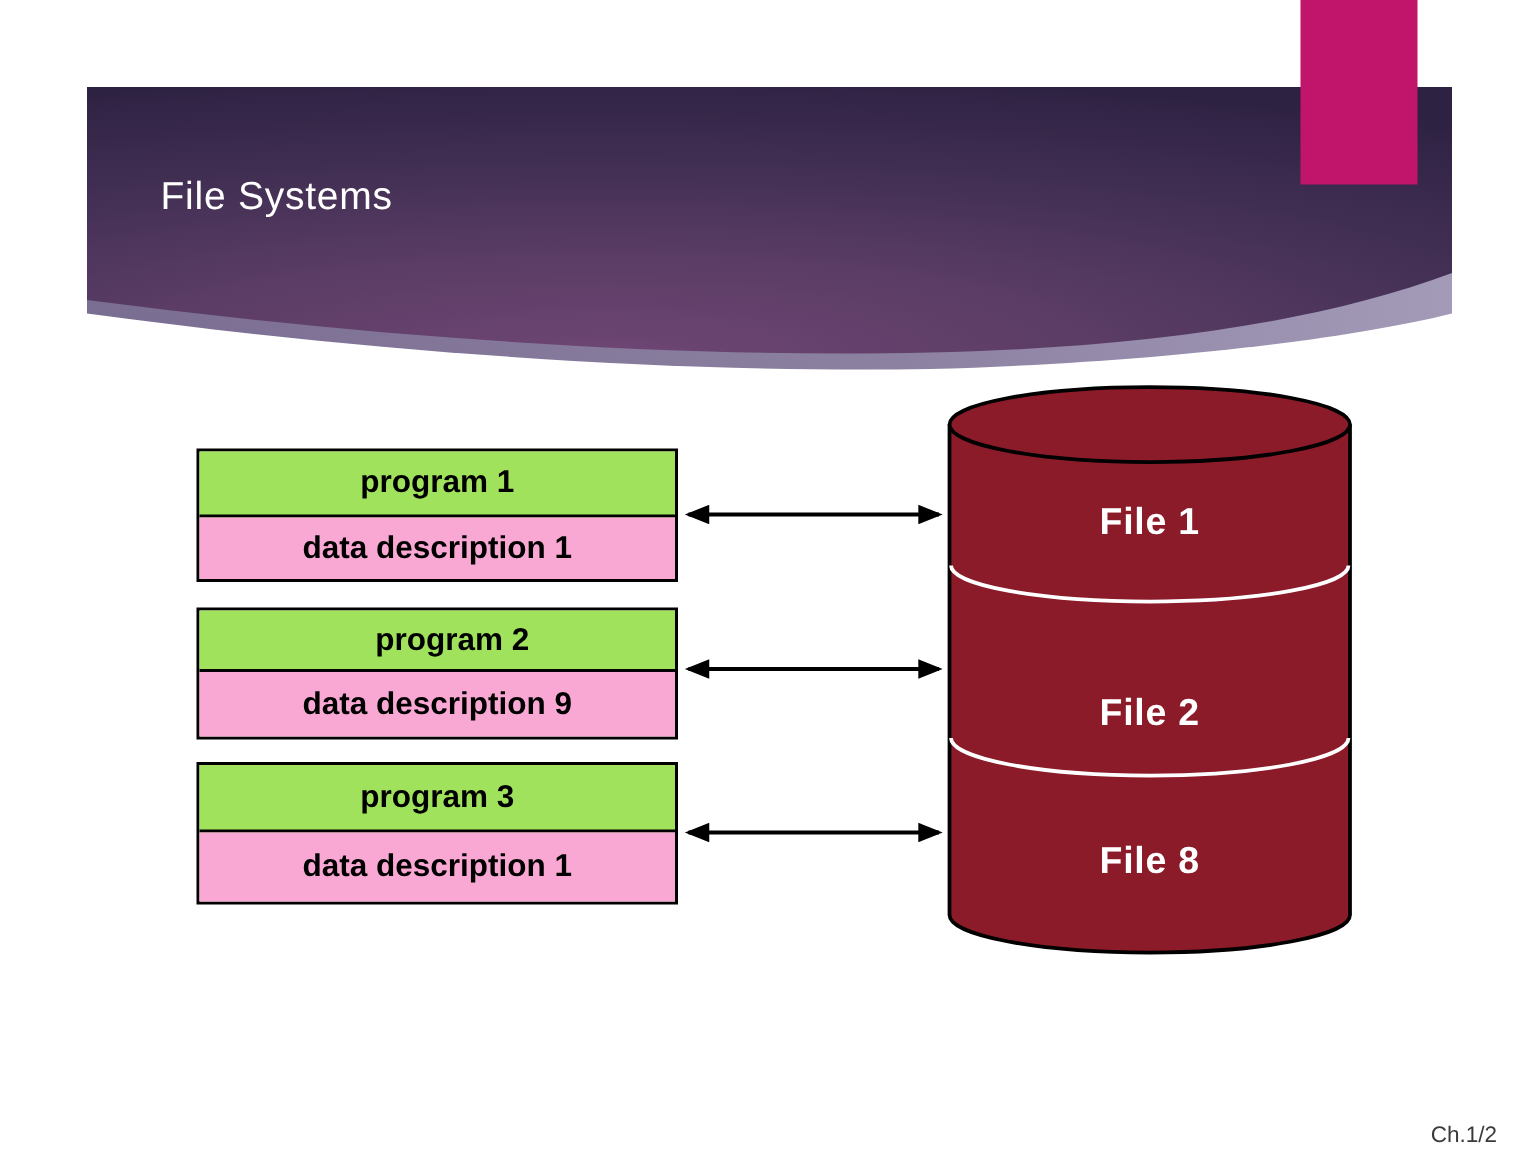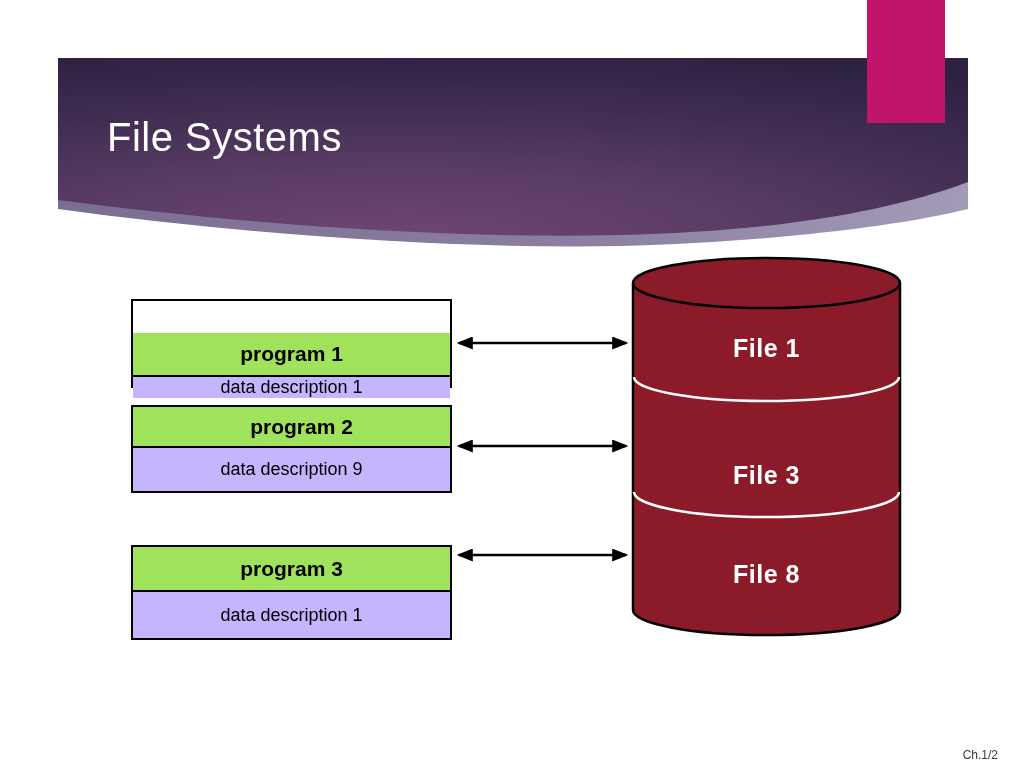--- a/index.html
+++ b/index.html
@@ -14,69 +14,69 @@
     width: 1024px; height: 768px;
     background: #ffffff;
   }
   .layer-svg {
     position: absolute; left: 0; top: 0;
     width: 1024px; height: 768px;
   }
   .slide-title {
     position: absolute;
     left: 107px; top: 117px;
-    font-size: 40px;
+    font-size: 26px;
     font-weight: 400;
     letter-spacing: 0.5px;
     color: #ffffff;
     line-height: 1;
     white-space: nowrap;
   }
   .box-pair {
     position: absolute;
     left: 131px;
     width: 321px;
     box-sizing: border-box;
     border: 2px solid #000000;
     display: flex;
     flex-direction: column;
   }
   .pair-1 { top: 299px; height: 89px; }
   .pair-2 { top: 405px; height: 88px; }
-  .pair-3 { top: 508px; height: 95px; margin-top: 37px; }
+  .pair-3 { top: 508px; height: 95px; }
   .program-box {
     background: #a0e25c;
     border-bottom: 2px solid #000000;
     display: flex; align-items: center; justify-content: center;
     font-weight: bold; font-size: 21px; color: #000000;
     flex: none;
   }
-  .pair-1 .program-box { height: 42px; margin-top: 32px; }
+  .pair-1 .program-box { height: 42px; }
   .pair-2 .program-box { height: 39px; padding-left: 20px; }
   .pair-3 .program-box { height: 43px; }
   .data-box {
-    background: #c4b5fd;
+    background: #f9a8d4;
     flex: 1;
     display: flex; align-items: center; justify-content: center;
-    font-weight: normal; font-size: 18px; color: #000000;
+    font-weight: bold; font-size: 21px; color: #000000;
   }
   .file-label {
     position: absolute;
     left: 633px; width: 267px; height: 28px;
     display: flex; align-items: center; justify-content: center;
     color: #ffffff; font-weight: bold; font-size: 25px;
     letter-spacing: 0.5px;
   }
   .file-label-1 { top: 334px; }
   .file-label-2 { top: 461px; }
   .file-label-3 { top: 560px; }
   .slide-footer {
     position: absolute;
     right: 26px; top: 748px;
-    font-size: 12px;
+    font-size: 15px;
     color: #3a3a3a;
   }
 </style>
 </head>
 <body>
 
 <div class="slide">
 
   <svg class="layer-svg" viewBox="0 0 1024 768" xmlns="http://www.w3.org/2000/svg">
     <defs>
@@ -125,18 +125,18 @@
   <div class="box-pair pair-2">
     <div class="program-box">program 2</div>
     <div class="data-box">data description 9</div>
   </div>
   <div class="box-pair pair-3">
     <div class="program-box">program 3</div>
     <div class="data-box">data description 1</div>
   </div>
 
   <div class="file-label file-label-1">File 1</div>
-  <div class="file-label file-label-2">File 3</div>
+  <div class="file-label file-label-2">File 2</div>
   <div class="file-label file-label-3">File 8</div>
 
   <div class="slide-footer">Ch.1/2</div>
 
 </div>
 
 </body></html>

